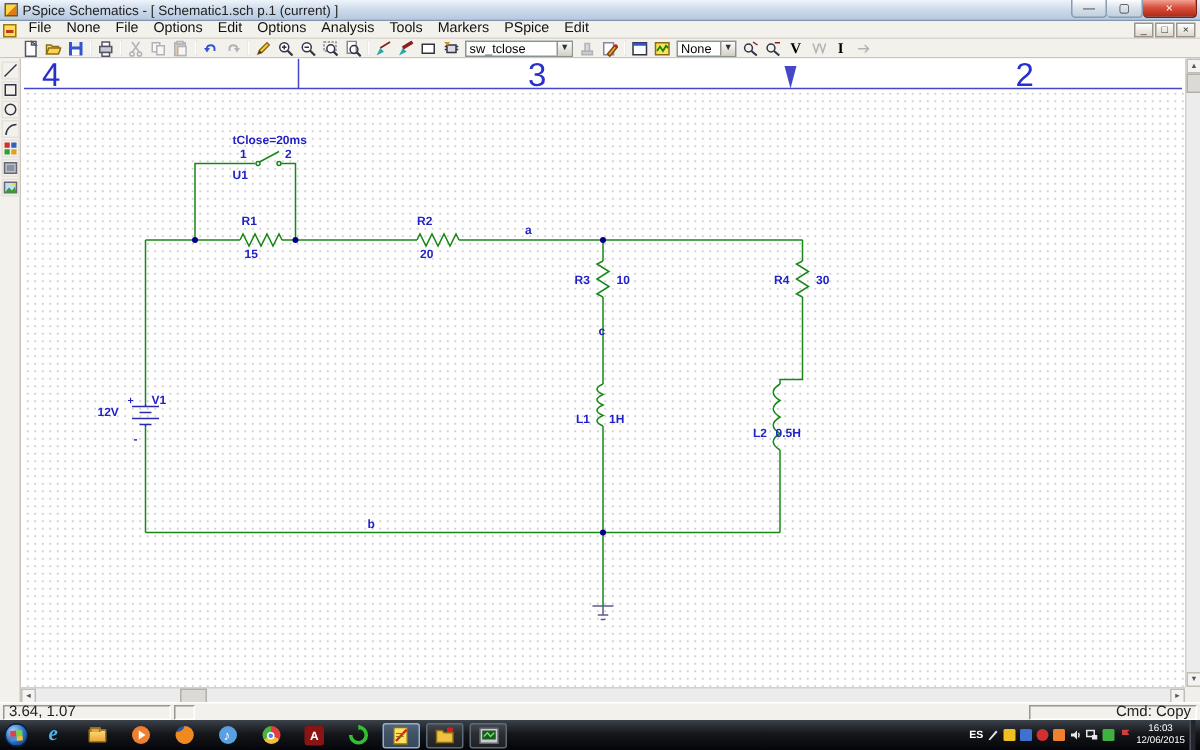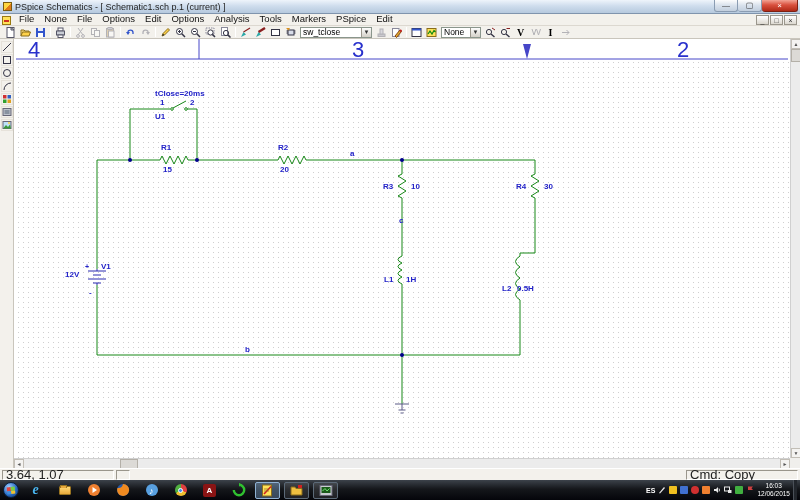--- a/index.html
+++ b/index.html
@@ -29,21 +29,21 @@
   .mdi-ico{width:9px;height:9px;margin:0 3px 0 2px;background:#ffe25a;border:1px solid #9a7a10;
     position:relative;}
   .mdi-ico::after{content:"";position:absolute;left:1px;top:3px;width:5px;height:2px;background:#d03020;}
   .menu-item{padding:0 5px;line-height:12px;}
   .mdibtns{margin-left:auto;display:flex;gap:1px;margin-right:3px;}
   .mbtn{width:13px;height:10px;font-size:7px;line-height:9px;text-align:center;color:#333;
     background:linear-gradient(#fff,#dcd8d0);border:1px solid #9a968c;}
 
   
   .toolbar{position:absolute;left:0;top:26px;right:0;height:13px;background:#f3f1ec;
-    border-bottom:1px solid #c9c5bc;display:flex;align-items:center;padding-left:3px;}
+    border-bottom:1px solid #c9c5bc;display:flex;align-items:center;padding-left:13px;}
   .tbtn{width:15px;height:12px;display:flex;align-items:center;justify-content:center;
     border:1px solid #f3f1ec;}
   .tbtn.dis{opacity:.45;}
   .tsep{width:1px;height:10px;background:#b8b4aa;border-right:1px solid #fff;margin:0 2px;}
   .combo{height:11px;background:#fff;border:1px solid #8a968c;display:flex;align-items:center;
     font-size:8.5px;padding-left:2px;margin:0 2px;}
   .combo .cval{flex:1;overflow:hidden;white-space:nowrap;}
   .combo .carrow{width:10px;height:9px;background:linear-gradient(#fdfdfd,#d4d0c8);
     border-left:1px solid #9a968c;font-size:6px;line-height:9px;text-align:center;color:#333;}
   .vtext{font-family:"Liberation Serif",serif;font-weight:bold;font-size:10px;color:#000;}
@@ -66,26 +66,26 @@
   .hscroll{position:absolute;left:14px;right:10px;bottom:0;height:10px;background:#ececec;
     border-top:1px solid #d0d0d0;}
   .sbtn{position:absolute;width:10px;height:10px;background:#f4f3f1;border:1px solid #c2beb6;
     font-size:5px;color:#555;text-align:center;line-height:9px;}
   .vthumb{position:absolute;left:0;top:10px;width:10px;height:13px;background:#dcdad6;border:1px solid #b4b0a8;}
   .hthumb{position:absolute;top:0;left:106px;width:18px;height:10px;background:#dcdad6;border:1px solid #b4b0a8;}
   .corner{position:absolute;right:0;bottom:0;width:10px;height:10px;background:#f0efec;}
 
   
   .statusbar{position:absolute;left:0;bottom:20px;right:0;height:12px;background:#f3f1ec;
-    border-top:1px solid #fff;display:flex;align-items:center;font-size:13px;color:#222;padding:1px 2px;}
+    border-top:1px solid #fff;display:flex;align-items:center;font-size:10px;color:#222;padding:1px 2px;}
   .spanel{height:10px;border:1px solid;border-color:#9a968c #fff #fff #9a968c;
     padding:0 3px;line-height:8px;}
   .sp-coords{width:112px;}
   .sp-mid{width:14px;margin-left:2px;}
-  .sp-cmd{width:112px;margin-left:auto;text-align:left;}
+  .sp-cmd{width:112px;margin-left:auto;text-align:right;}
 
   
   .taskbar{position:absolute;left:0;bottom:0;right:0;height:20px;
     background:linear-gradient(#3c424a,#15171b 45%,#04050a);display:flex;align-items:center;
     padding-left:3px;gap:4px;}
   .orb{width:16px;height:16px;border-radius:50%;
     background:radial-gradient(circle at 35% 30%,#9fd0ff,#2a6cc4 55%,#0a2f66);
     border:1px solid #0a2040;display:flex;align-items:center;justify-content:center;}
   .flag{width:8px;height:7px;display:grid;grid-template-columns:4px 4px;grid-template-rows:3.5px 3.5px;
     transform:rotate(-6deg);gap:0;}

